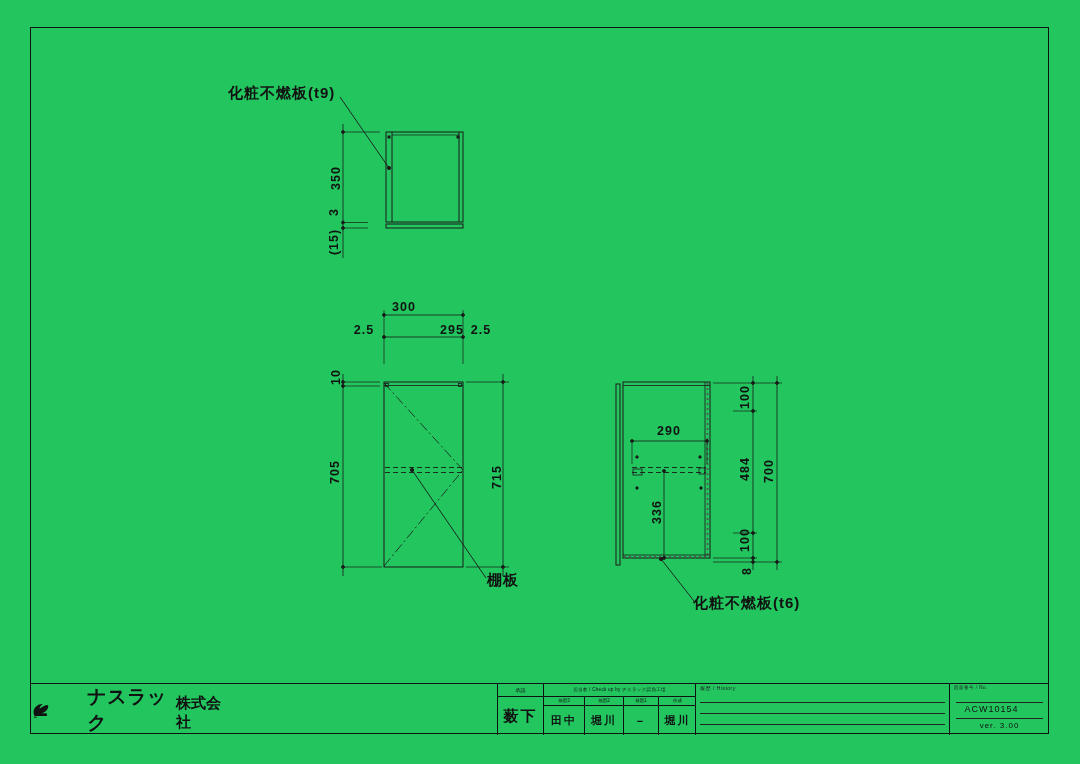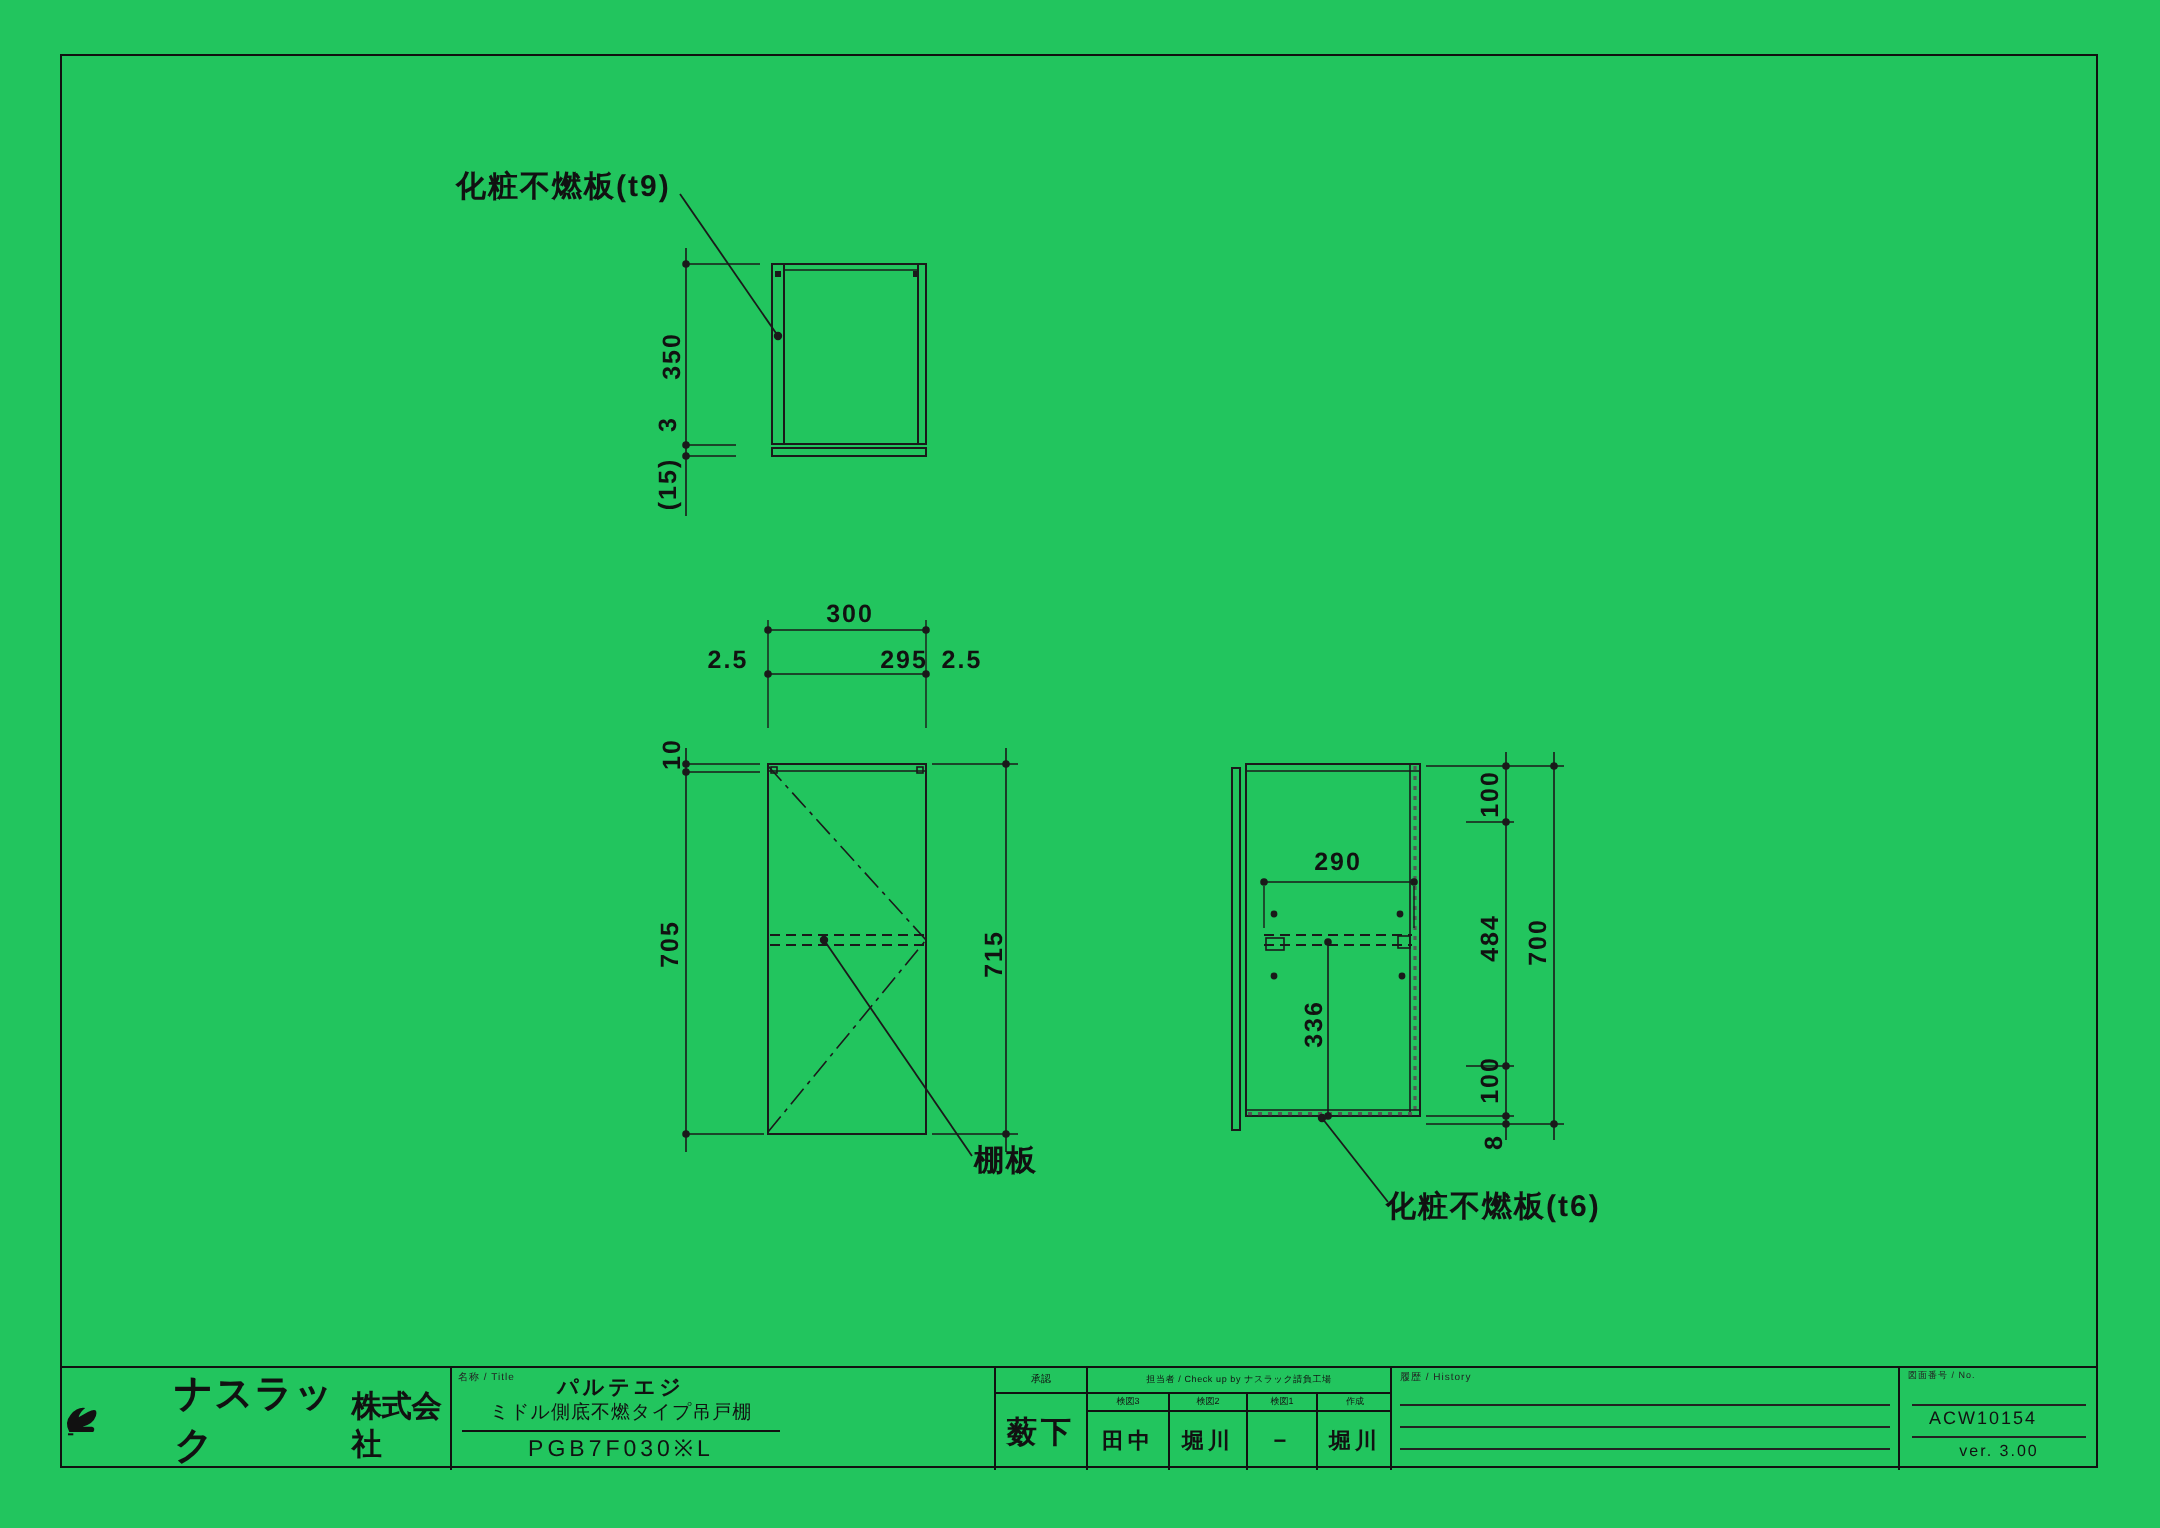--- a/index.html
+++ b/index.html
@@ -175,21 +175,21 @@
   </svg>
 
   <div class="ann" style="left:228px;top:84px;">化粧不燃板(t9)</div>
   <div class="ann" style="left:487px;top:571px;">棚板</div>
   <div class="ann" style="left:693px;top:594px;">化粧不燃板(t6)</div>
 
   <div class="vdim" style="left:336px;top:178px;">350</div>
   <div class="vdim" style="left:334px;top:212px;">3</div>
   <div class="vdim" style="left:334px;top:242px;">(15)</div>
 
-  <div class="hdim" style="left:425px;top:307px;">300</div>
+  <div class="hdim" style="left:404px;top:307px;">300</div>
   <div class="hdim" style="left:364px;top:330px;">2.5</div>
   <div class="hdim" style="left:413px;top:330px;margin-left:39px;">295</div>
   <div class="hdim" style="left:481px;top:330px;">2.5</div>
   <div class="vdim" style="left:336px;top:377px;">10</div>
   <div class="vdim" style="left:335px;top:472px;">705</div>
   <div class="vdim" style="left:497px;top:477px;">715</div>
 
   <div class="hdim" style="left:669px;top:431px;">290</div>
   <div class="vdim" style="left:657px;top:512px;">336</div>
   <div class="vdim" style="left:745px;top:397px;">100</div>
@@ -202,26 +202,20 @@
 
     <div class="cell" id="logo-cell">
       <svg width="26" height="26" viewBox="0 0 32 32">
         <path fill="#111" d="M7 25 Q3 18 8 12 Q13 6 19 7 Q15 10 14 14 L21 10 Q29 6 27 13 Q25 19 17 21 L24 21 Q27 22 25 25 Z"></path>
         <rect x="6" y="26" width="4" height="1.5" fill="#111"></rect>
       </svg>
       <span class="logo-main">ナスラック</span>
       <span class="logo-suffix">株式会社</span>
     </div>
 
-    <div class="cell" id="title-cell">
-      <span class="tinyhdr">名称 / Title</span>
-      <div class="t-line1">パルテエジ</div>
-      <div class="t-line2">ミドル側底不燃タイプ吊戸棚</div>
-      <div class="t-model">PGB7F030※L</div>
-    </div>
 
 
     <div class="cell" id="approval-cell">
       <div class="a-hdr">承認</div>
       <div class="a-val">薮下</div>
     </div>
 
     <div class="cell" id="checkup-cell">
       <div class="c-hdr">担当者 / Check up by ナスラック請負工場</div>
       <div class="c-col" style="left:0;width:40px;">

